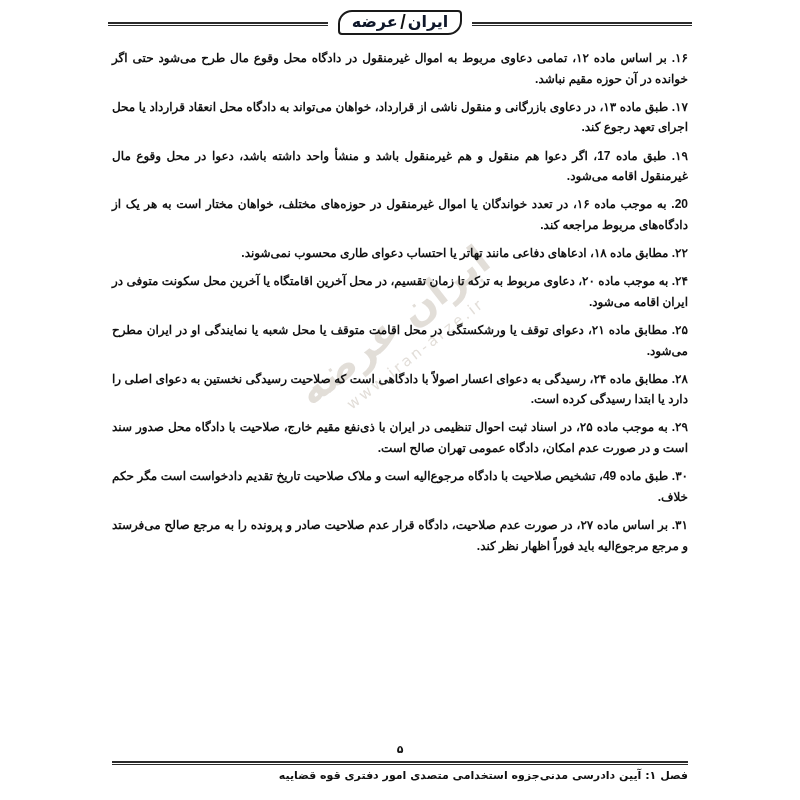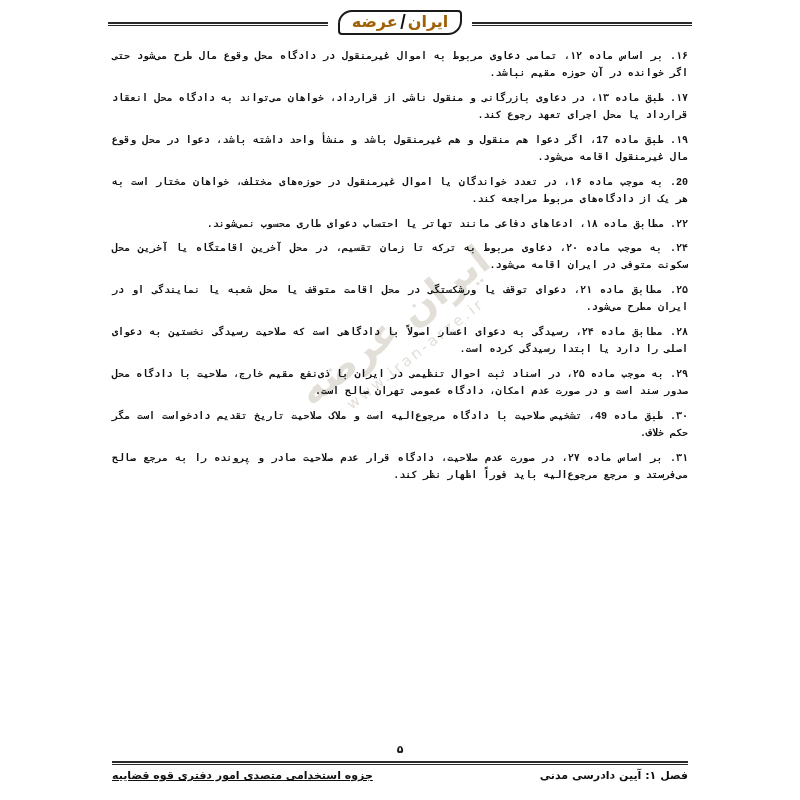--- a/index.html
+++ b/index.html
@@ -60,21 +60,21 @@
     gap: 4px;
     border: 2px solid #1a1a1a;
     border-radius: 14px 4px 14px 4px;
     padding: 2px 12px 3px 12px;
     background: #ffffff;
   }
   .logo-text {
     font-family: "DejaVu Sans", sans-serif;
     font-weight: bold;
     font-size: 16px;
-    color: #a16207;
+    color: #0f172a;
     letter-spacing: -0.5px;
     line-height: 1;
     text-align: center;
   }
   .logo-sep {
     width: 2px;
     height: 15px;
     background: #111111;
     transform: skewX(-12deg);
   }
@@ -110,22 +110,22 @@
     white-space: nowrap;
   }
 
   
   .content {
     position: relative;
     z-index: 2;
     padding: 4px 112px 0 112px;
   }
   .para {
-    font-family: Liberation Mono, monospace;
-    font-size: 10px;
+    font-family: Liberation Sans, sans-serif;
+    font-size: 12px;
     line-height: 1.72;
     color: #111111;
     text-align: justify;
     text-justify: inter-word;
     margin: 0 0 7.5px 0;
     font-weight: bold;
   }
 
   
   .footer {
@@ -156,21 +156,21 @@
     background: #2b2b2b;
   }
   .footer-row {
     display: flex;
     align-items: center;
     justify-content: space-between;
     font-size: 11px;
     font-weight: bold;
     color: #111111;
   }
-  .footer-center { flex: 1; text-align: left; text-decoration: underline; }
+  .footer-center { flex: 1; text-align: right; }
 </style>
 </head>
 <body>
 
 <div class="page">
 
   <div class="header">
     <div class="header-rule-left"></div>
     <div class="header-rule-right"></div>
     <div class="logo">

